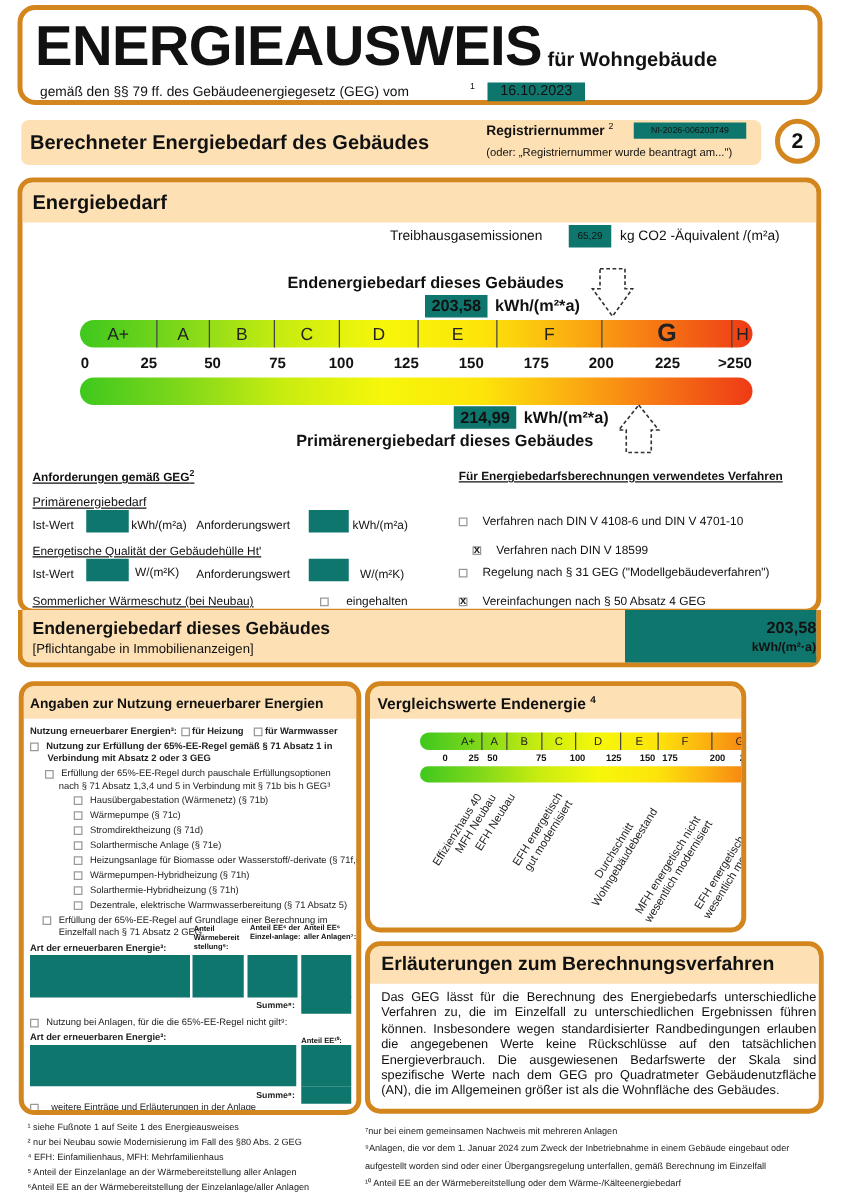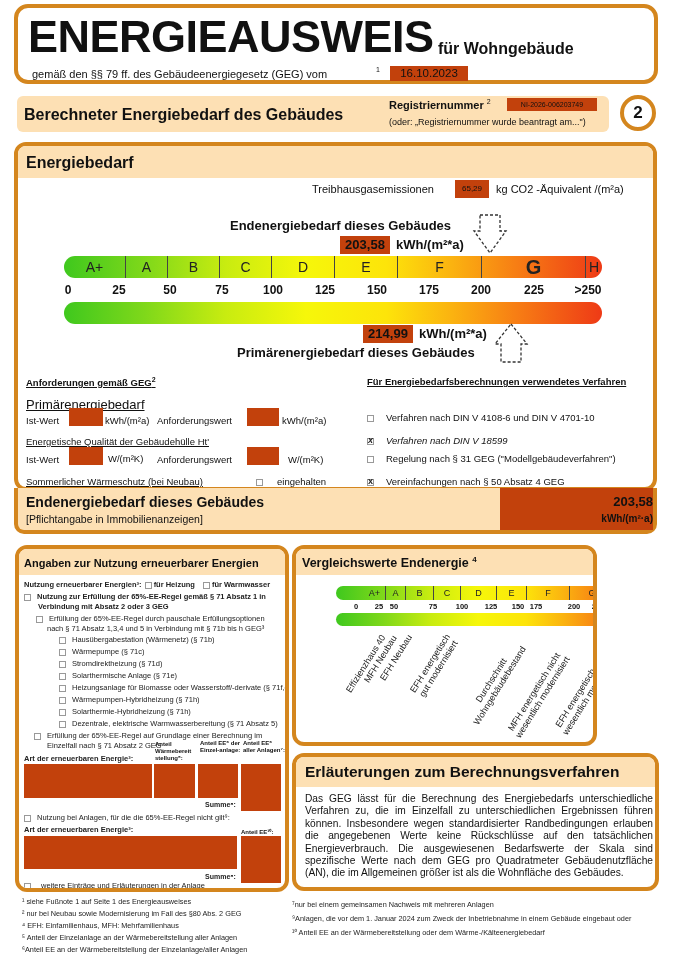--- a/index.html
+++ b/index.html
@@ -1,21 +1,21 @@
 <!DOCTYPE html>
 <html><head>
 <meta charset="utf-8">
 <style>
   * { box-sizing: border-box; margin: 0; padding: 0; }
   html, body { width: 675px; height: 960px; background: #ffffff; overflow: hidden; }
   body { font-family: "Liberation Sans", sans-serif; color: #111; position: relative; }
   .abs { position: absolute; }
   .orange-box { position: absolute; border: 4px solid #d4861e; border-radius: 12px; background: #fff; }
   .hdr-band { background: #fde0b4; }
-  .gray { background: #c2410c; }
+  .gray { background: #0f766e; }
   .cb { display: inline-block; width: 7px; height: 7px; border: 1px solid #999; background: #fff; vertical-align: middle; margin-right: 6px; position: relative; }
   .cb.checked::after { content: "x"; position: absolute; left: 0; top: -4px; font-size: 9px; font-weight: bold; color: #222; }
   .u { text-decoration: underline; }
   .scale-bar { position: absolute; border-radius: 12px; background: linear-gradient(to right, #3fc81e 0%, #7fd81a 15%, #c8ec10 30%, #f6f70a 45%, #fde40a 60%, #fbb310 72%, #f77e14 84%, #ee3a16 100%); }
   .cls { position: absolute; top: 0; height: 100%; border-right: 1px solid #444; text-align: center; color: #222; }
   .cls:last-child { border-right: none; }
   .tick { position: absolute; font-weight: bold; font-size: 12px; transform: translateX(-50%); }
   .small-tick { position: absolute; font-weight: bold; font-size: 7.5px; transform: translateX(-50%); }
   .rot-label { position: absolute; font-size: 9px; transform-origin: left top; transform: rotate(-58deg); white-space: nowrap; line-height: 10px; color: #222; }
   .ee-row { font-size: 7.5px; line-height: 11px; white-space: nowrap; color: #222; }
@@ -88,21 +88,21 @@
   <div class="abs gray" style="left:345px; top:179px; width:50px; height:18px; font-size:13px; font-weight:bold; line-height:18px; text-align:center;">214,99</div>
   <div class="abs" style="left:401px; top:180px; font-size:13px; font-weight:bold;">kWh/(m²*a)</div>
   <div class="abs" style="left:219px; top:199px; font-size:13px; font-weight:bold;">Primärenergiebedarf dieses Gebäudes</div>
   <svg class="abs" style="left:475px; top:176px;" width="36" height="42" viewBox="0 0 36 42">
     <polygon points="18,2 34,22 28,22 28,40 8,40 8,22 2,22" fill="none" stroke="#333" stroke-width="1.3" stroke-dasharray="3,2"></polygon>
   </svg>
 
   <div class="abs u" style="left:8px; top:230px; font-size:9.5px; font-weight:bold;">
     <span>Anforderungen gemäß GEG</span><sup style="font-size:7px;">2</sup>
   </div>
-  <div class="abs u" style="left:8px; top:251px; font-size:13px;">Primärenergiebedarf</div>
+  <div class="abs u" style="left:8px; top:251px; font-size:10px;">Primärenergiebedarf</div>
   <div class="abs" style="left:8px; top:269px; font-size:9.5px;">Ist-Wert</div>
   <div class="abs gray" style="left:51px; top:262px; width:34px; height:18px;"></div>
   <div class="abs" style="left:87px; top:269px; font-size:9.5px;">kWh/(m²a)</div>
   <div class="abs" style="left:139px; top:269px; font-size:9.5px;">Anforderungswert</div>
   <div class="abs gray" style="left:229px; top:262px; width:32px; height:18px;"></div>
   <div class="abs" style="left:264px; top:269px; font-size:9.5px;">kWh/(m²a)</div>
 
   <div class="abs u" style="left:8px; top:290px; font-size:9.5px;">Energetische Qualität der Gebäudehülle Ht'</div>
   <div class="abs" style="left:8px; top:308px; font-size:9.5px;">Ist-Wert</div>
   <div class="abs gray" style="left:51px; top:301px; width:34px; height:18px;"></div>
@@ -113,21 +113,21 @@
 
   <div class="abs u" style="left:8px; top:330px; font-size:9.5px;text-align:center;">Sommerlicher Wärmeschutz (bei Neubau)</div>
   <div class="abs" style="left:238px; top:330px; font-size:9.5px;">
     <span class="cb"></span><span style="margin-left:8px;">eingehalten</span>
   </div>
 
   <div class="abs u" style="left:349px; top:230px; font-size:9.5px; font-weight:bold;">Für Energiebedarfsberechnungen verwendetes Verfahren</div>
   <div class="abs" style="left:349px; top:266px; font-size:9.5px;">
     <span class="cb"></span><span style="margin-left:6px;">Verfahren nach DIN V 4108-6 und DIN V 4701-10</span>
   </div>
-  <div class="abs" style="left:349px; top:289px; font-size:9.5px;font-style:italic;">
+  <div class="abs" style="left:360px; top:289px; font-size:9.5px;">
     <span class="cb checked"></span><span style="margin-left:6px;">Verfahren nach DIN V 18599</span>
   </div>
   <div class="abs" style="left:349px; top:307px; font-size:9.5px;">
     <span class="cb"></span><span style="margin-left:6px;">Regelung nach § 31 GEG ("Modellgebäudeverfahren")</span>
   </div>
   <div class="abs" style="left:349px; top:330px; font-size:9.5px;">
     <span class="cb checked"></span><span style="margin-left:6px;">Vereinfachungen nach § 50 Absatz 4 GEG</span>
   </div>
 </div>
 
@@ -267,14 +267,15 @@
 <div class="abs" style="left:22px; top:896px;">
   <div class="footnote">¹ siehe Fußnote 1 auf Seite 1 des Energieausweises</div>
   <div class="footnote">² nur bei Neubau sowie Modernisierung im Fall des §80 Abs. 2 GEG</div>
   <div class="footnote">⁴ EFH: Einfamilienhaus, MFH: Mehrfamilienhaus</div>
   <div class="footnote">⁵ Anteil der Einzelanlage an der Wärmebereitstellung aller Anlagen</div>
   <div class="footnote">⁶Anteil EE an der Wärmebereitstellung der Einzelanlage/aller Anlagen</div>
 </div>
 <div class="abs" style="left:292px; top:898px;">
   <div class="footnote" style="line-height:14px;">⁷nur bei einem gemeinsamen Nachweis mit mehreren Anlagen</div>
   <div class="footnote" style="line-height:14px;">⁹Anlagen, die vor dem 1. Januar 2024 zum Zweck der Inbetriebnahme in einem Gebäude eingebaut oder</div>
+  <div class="footnote" style="line-height:14px;">aufgestellt worden sind oder einer Übergangsregelung unterfallen, gemäß Berechnung im Einzelfall</div>
   <div class="footnote" style="line-height:14px;">¹⁰ Anteil EE an der Wärmebereitstellung oder dem Wärme-/Kälteenergiebedarf</div>
 </div>
 
 </body></html>

